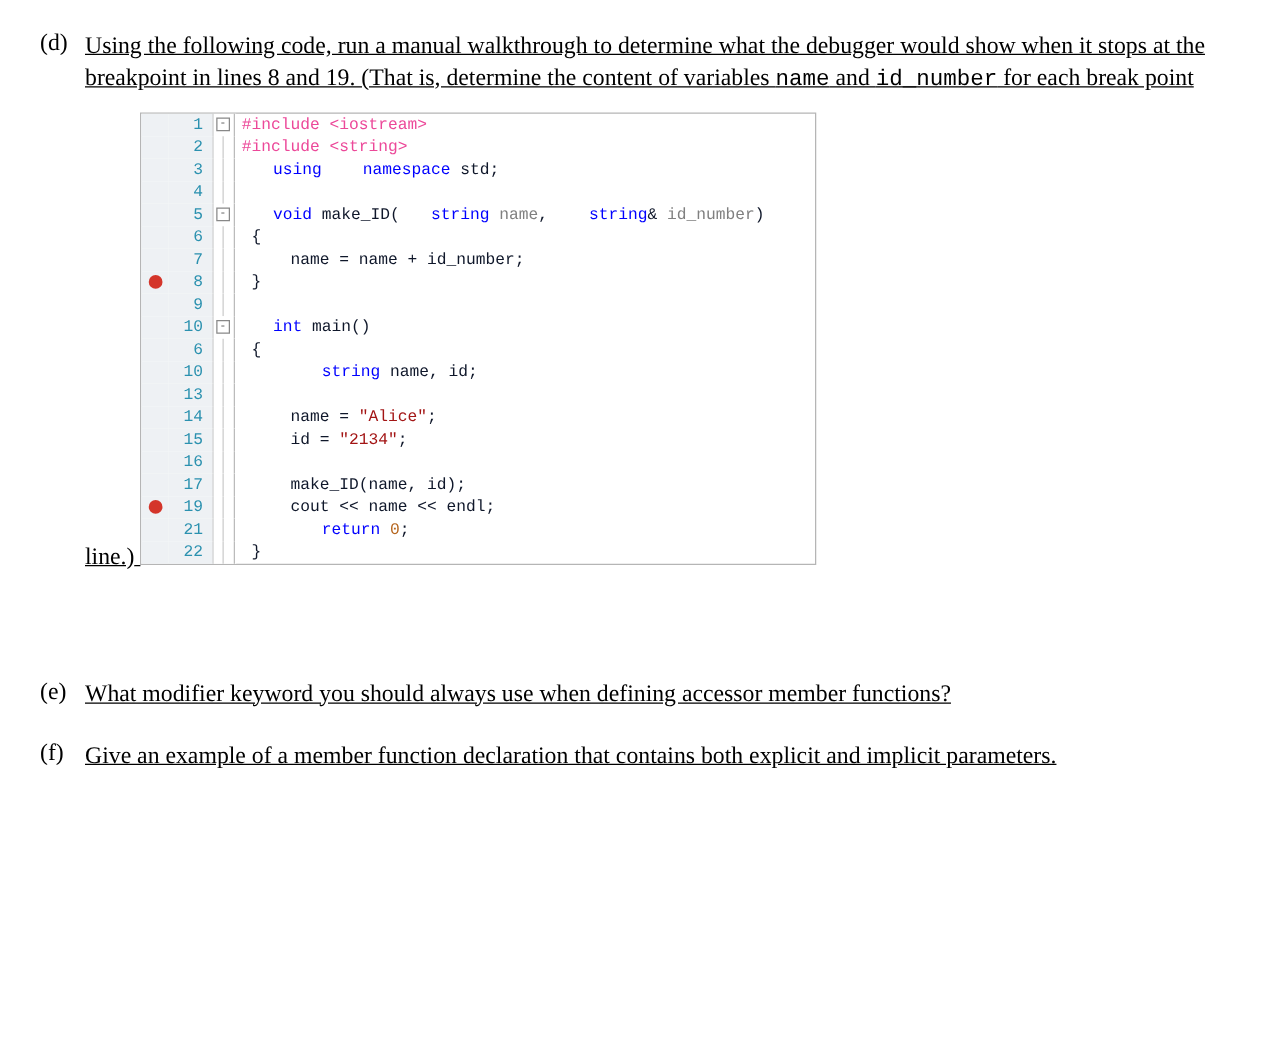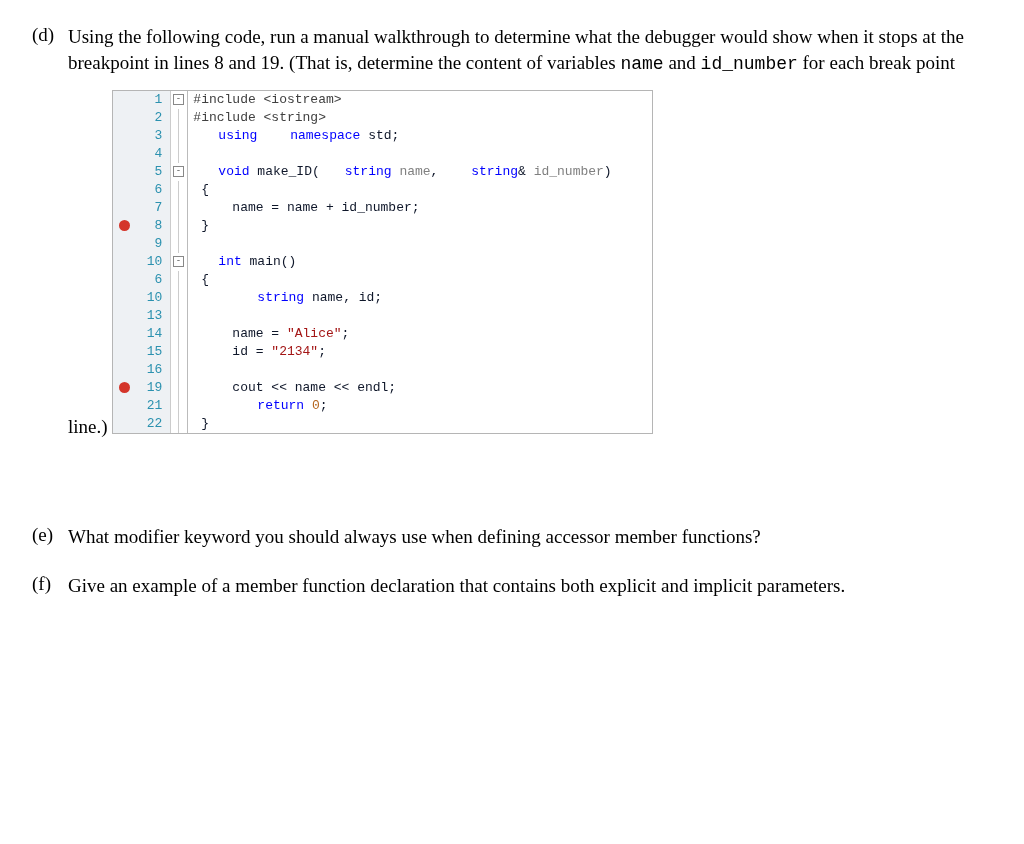--- a/index.html
+++ b/index.html
@@ -16,20 +16,21 @@
     display: flex;
     margin-bottom: 24px;
   }
   .question-label {
     width: 36px;
     flex-shrink: 0;
   }
   .question-body {
     flex: 1;
     line-height: 1.35;
+    text-decoration: underline;
   }
   .mono {
     font-family: "Courier New", Courier, monospace;
     font-size: 18px;
   }
   .code-editor {
     margin-top: 14px;
     margin-left: 0px;
     border: 1px solid #b5b5b5;
     display: inline-block;
@@ -102,21 +103,21 @@
     height: 100%;
     background: #bbb;
   }
   .code-col {
     padding-left: 4px;
     padding-right: 40px;
     white-space: pre;
     display: flex;
     align-items: center;
   }
-  .tok-pre { color: #404040; }
+  .tok-pre { color: #ec4899; }
   .tok-kw  { color: #0000ff; margin-left: 25px; }
   .tok-str { color: #a31515; }
   .tok-num { color: #b5651d; }
   .tok-id  { color: #0f172a; }
   .tok-gray{ color: #808080;}
   .spacer-lg { height: 60px; }
 </style>
 </head>
 <body>
 
@@ -281,20 +282,30 @@
           <div class="breakpoint-col"></div>
           <div class="lineno-col">16</div>
           <div class="fold-col">
             <div class="fold-bar"></div>
           </div>
           <div class="bracket-bar-col">
             <div class="bracket-bar"></div>
           </div>
           <div class="code-col"></div>
         </div><div class="code-row">
+          <div class="breakpoint-col"></div>
+          <div class="lineno-col">17</div>
+          <div class="fold-col">
+            <div class="fold-bar"></div>
+          </div>
+          <div class="bracket-bar-col">
+            <div class="bracket-bar"></div>
+          </div>
+          <div class="code-col"><span class="tok-id">     make_ID(name, id);</span></div>
+        </div><div class="code-row">
           <div class="breakpoint-col">
             <div class="bp-dot"></div>
           </div>
           <div class="lineno-col">19</div>
           <div class="fold-col">
             <div class="fold-bar"></div>
           </div>
           <div class="bracket-bar-col">
             <div class="bracket-bar"></div>
           </div>

